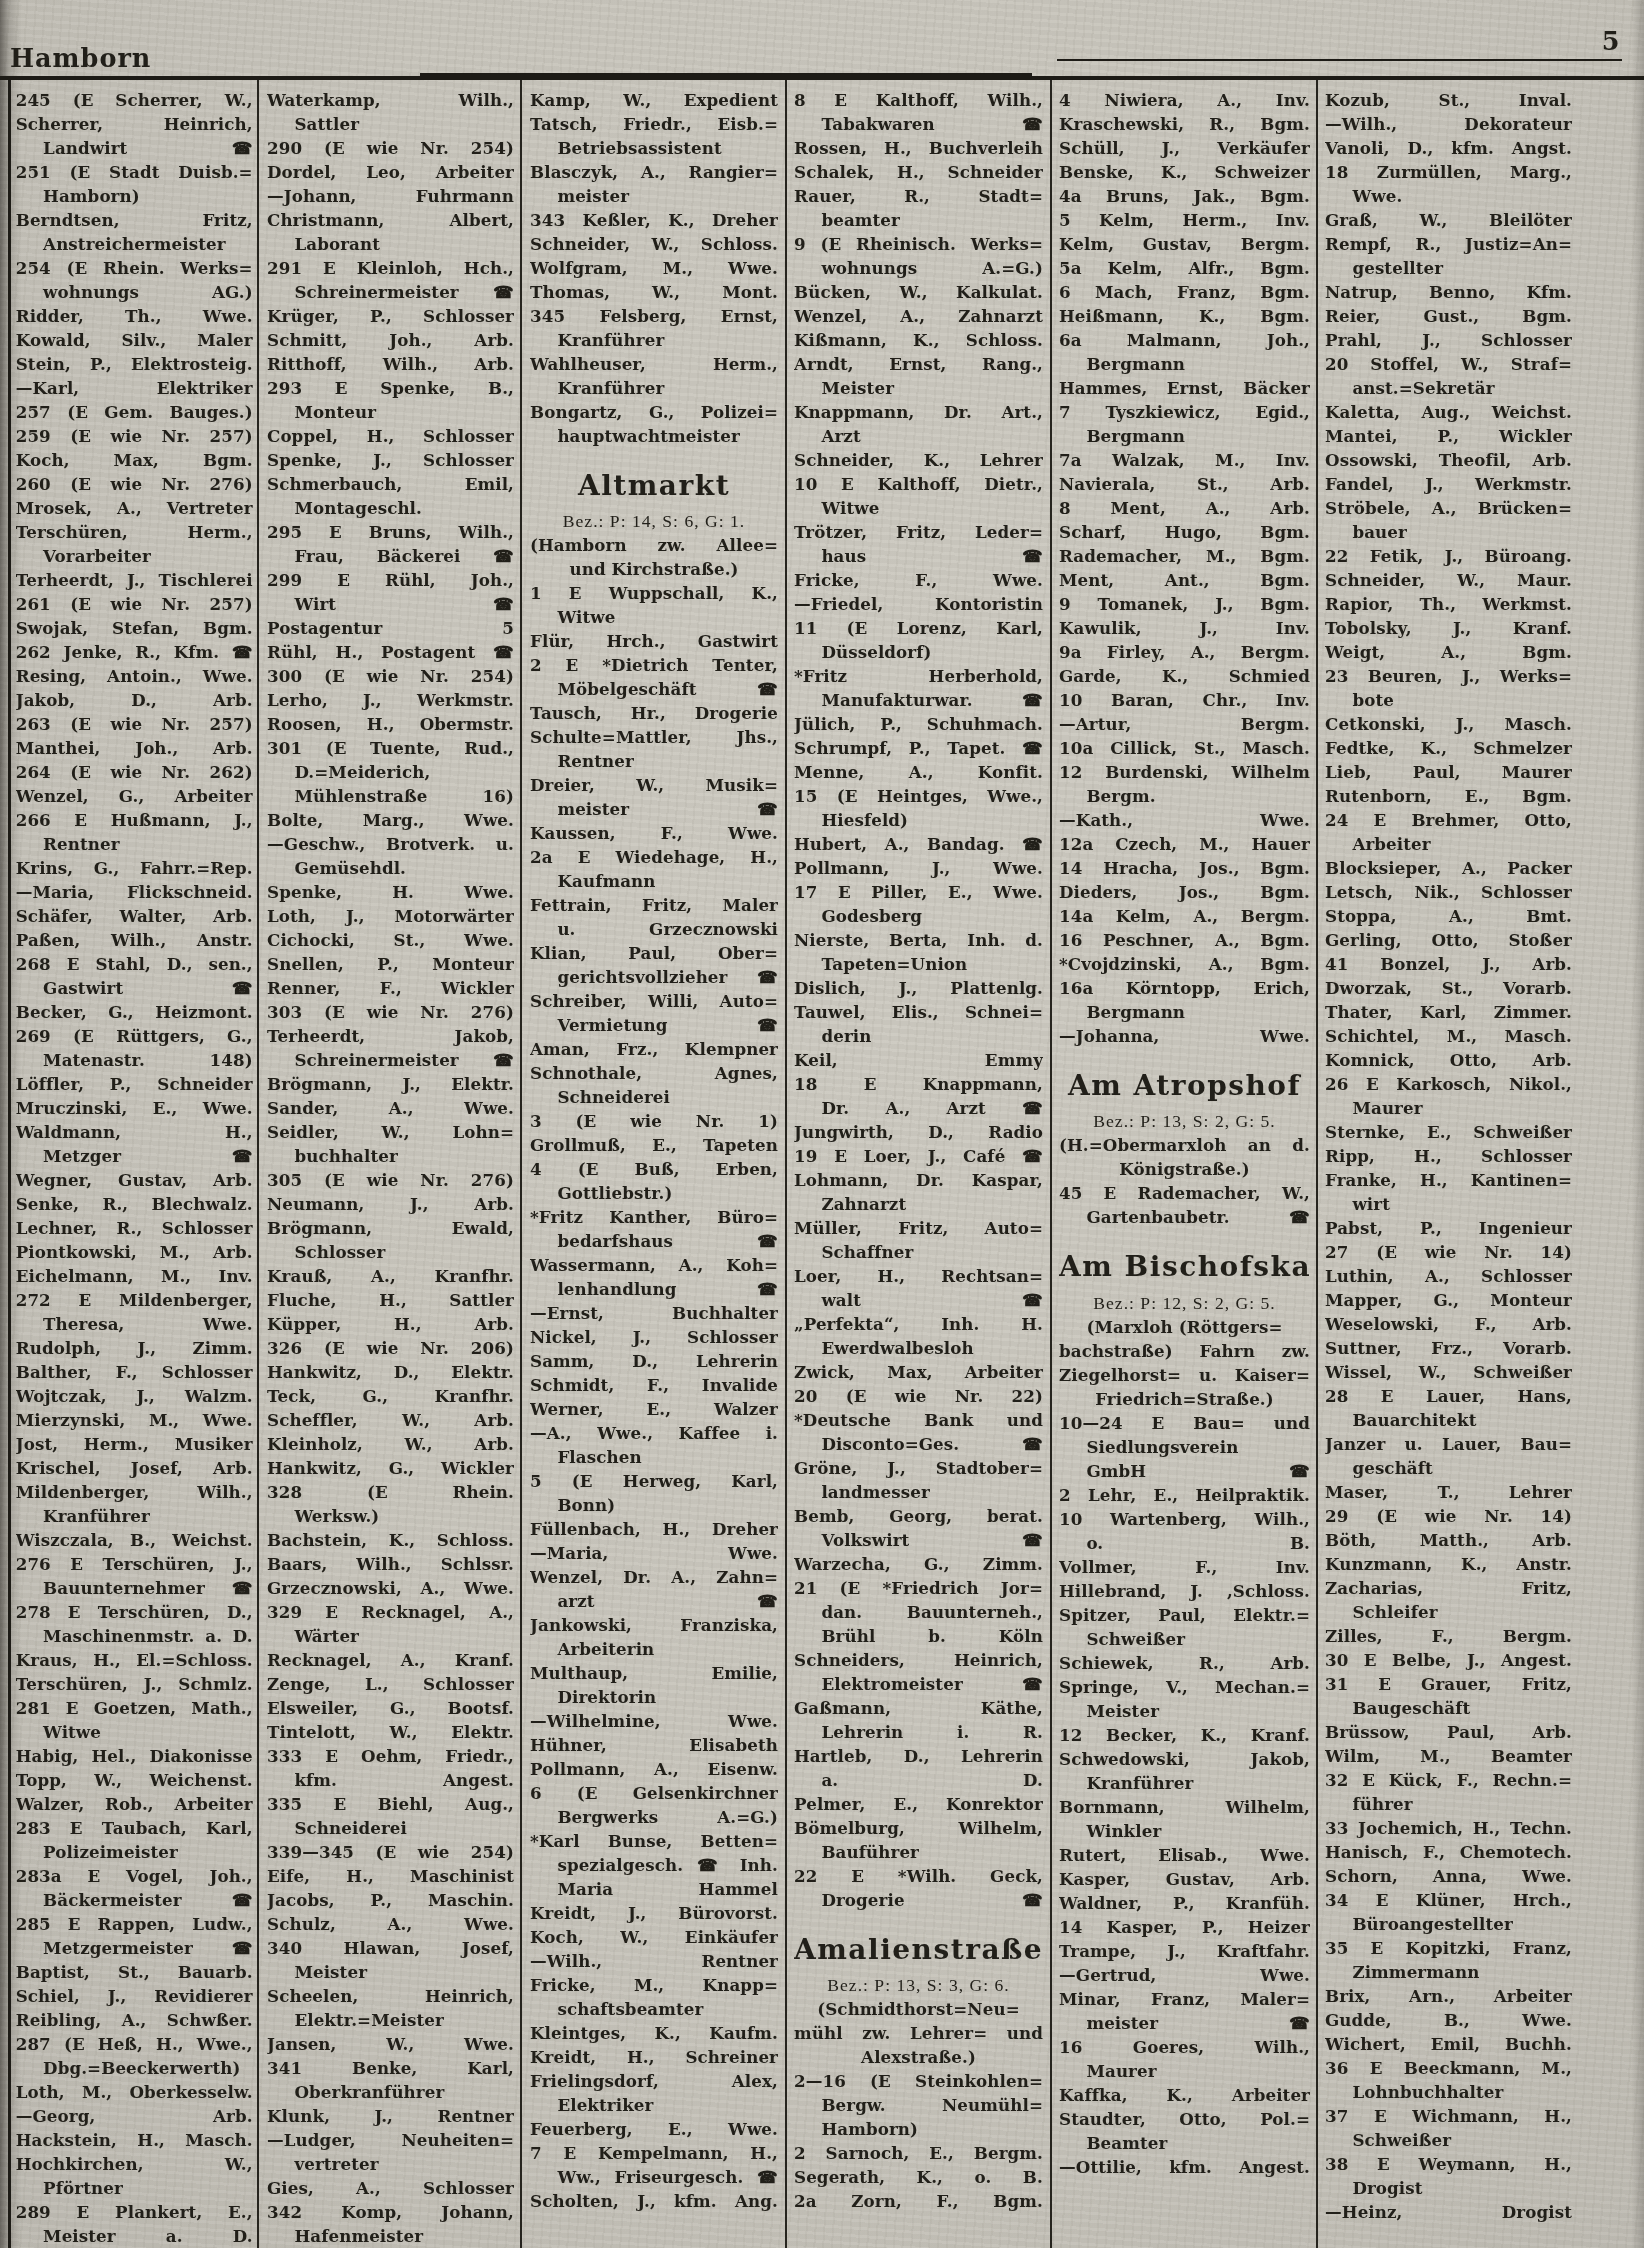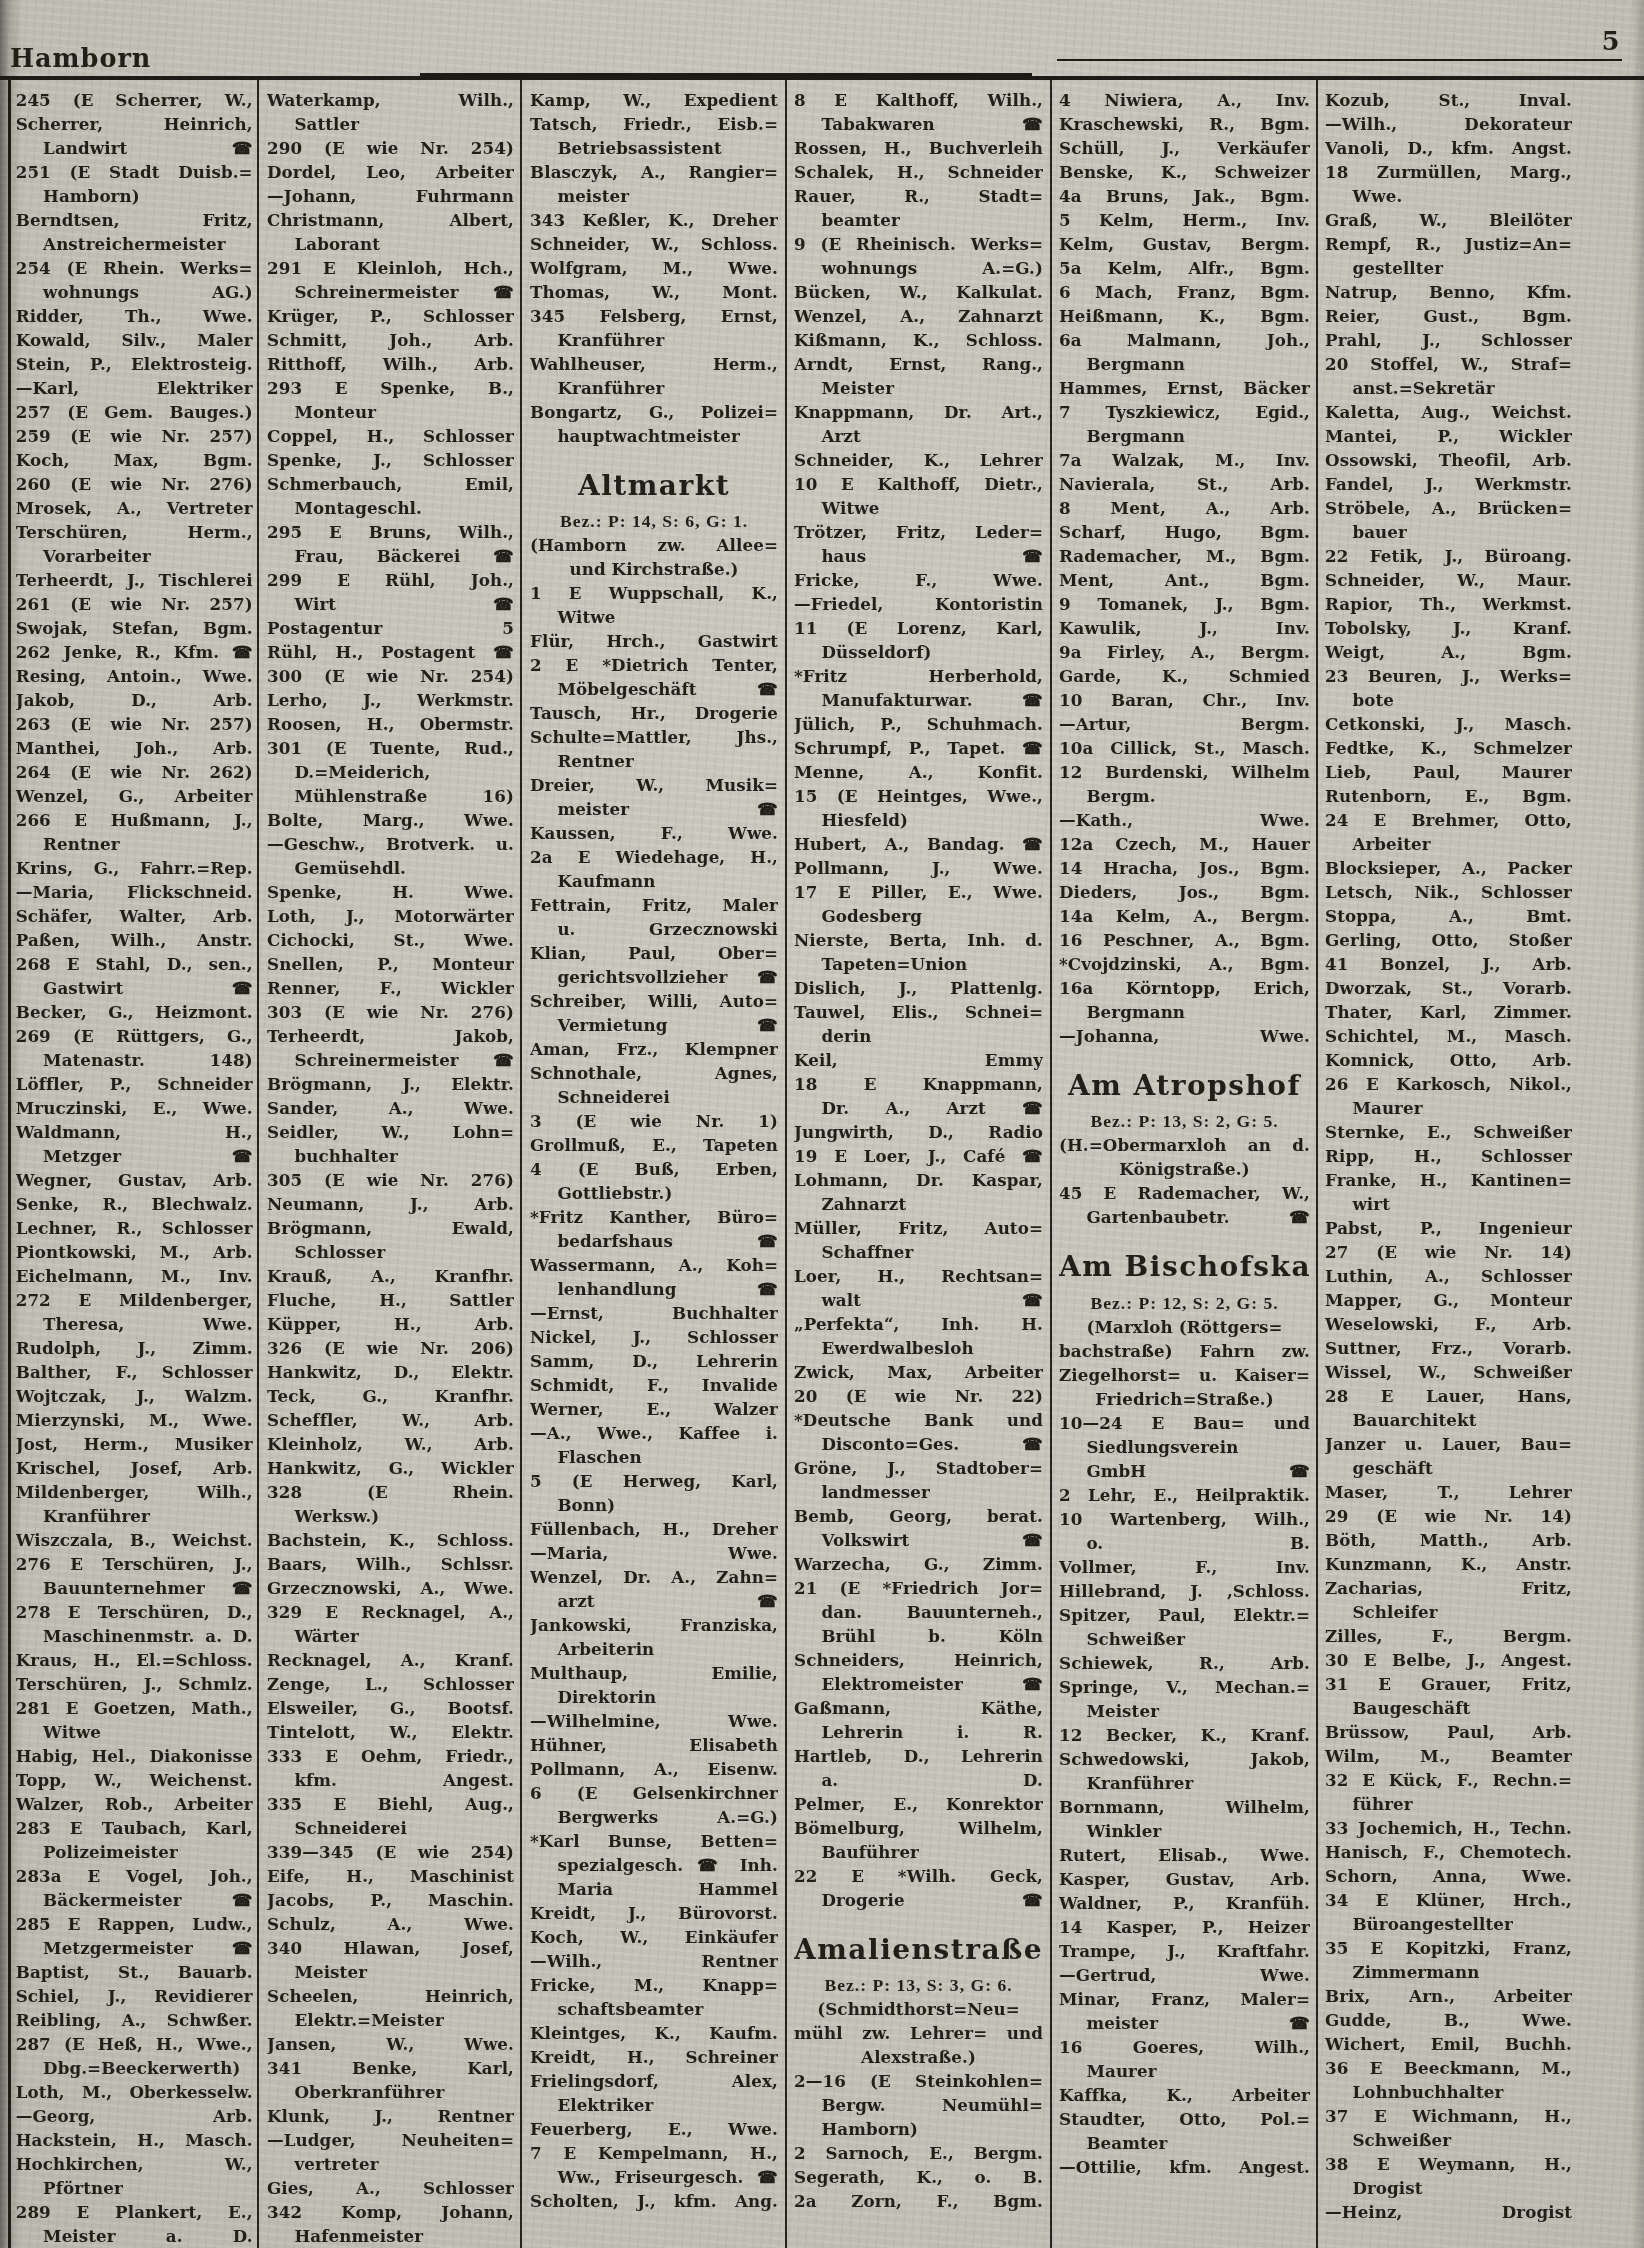--- a/index.html
+++ b/index.html
@@ -31,21 +31,21 @@
   
   .divider{position:absolute;top:80px;width:2px;height:2168px;background:#26241e;}
 
   
   .col{position:absolute;top:88px;height:2164px;overflow:hidden;}
   .ln{height:24px;line-height:24px;font-size:16.7px;font-weight:700;
       white-space:nowrap;text-align:justify;text-align-last:justify;letter-spacing:0.1px;}
   .ln.ind{padding-left:27.4px;}
   .ln.head{height:auto;padding:25.5px 0 11.8px;font-size:28px;text-align:center;text-align-last:center;
            letter-spacing:1.5px;}
-  .ln.bez{font-weight:700;font-family:"Liberation Serif","DejaVu Serif",serif;font-size:17.6px;
+  .ln.bez{font-weight:400;font-family:"Liberation Serif","DejaVu Serif",serif;font-size:17.6px;
           text-align:center;text-align-last:center;letter-spacing:1px;}
   .ln.cent{text-align:center;text-align-last:center;}
 </style>
 </head>
 <body>
 
 <div class="page">
   <div class="edge-shadow"></div>
   <div class="edge-right"></div>
 

